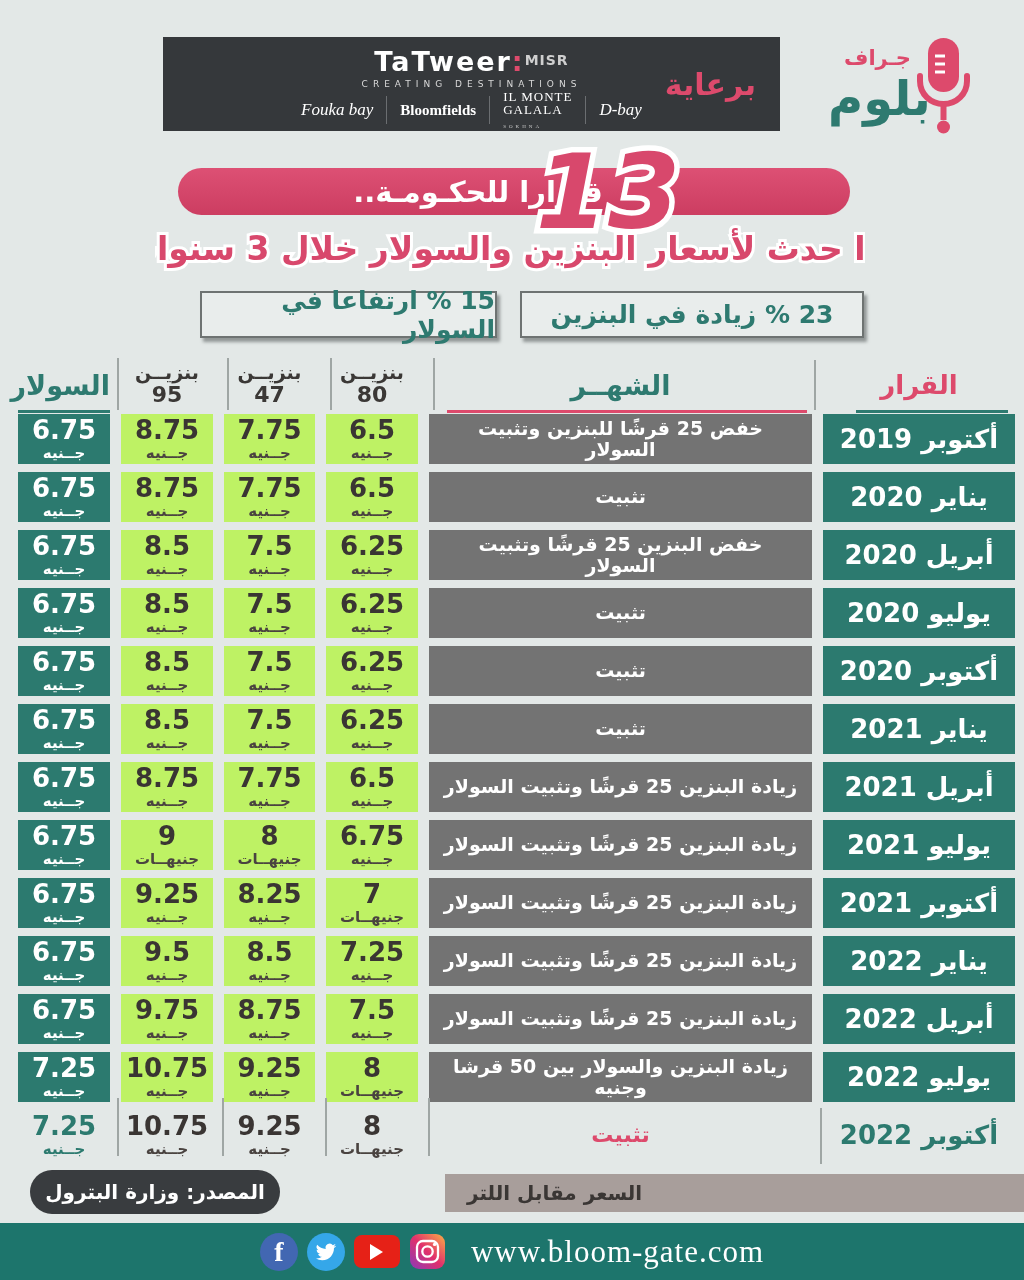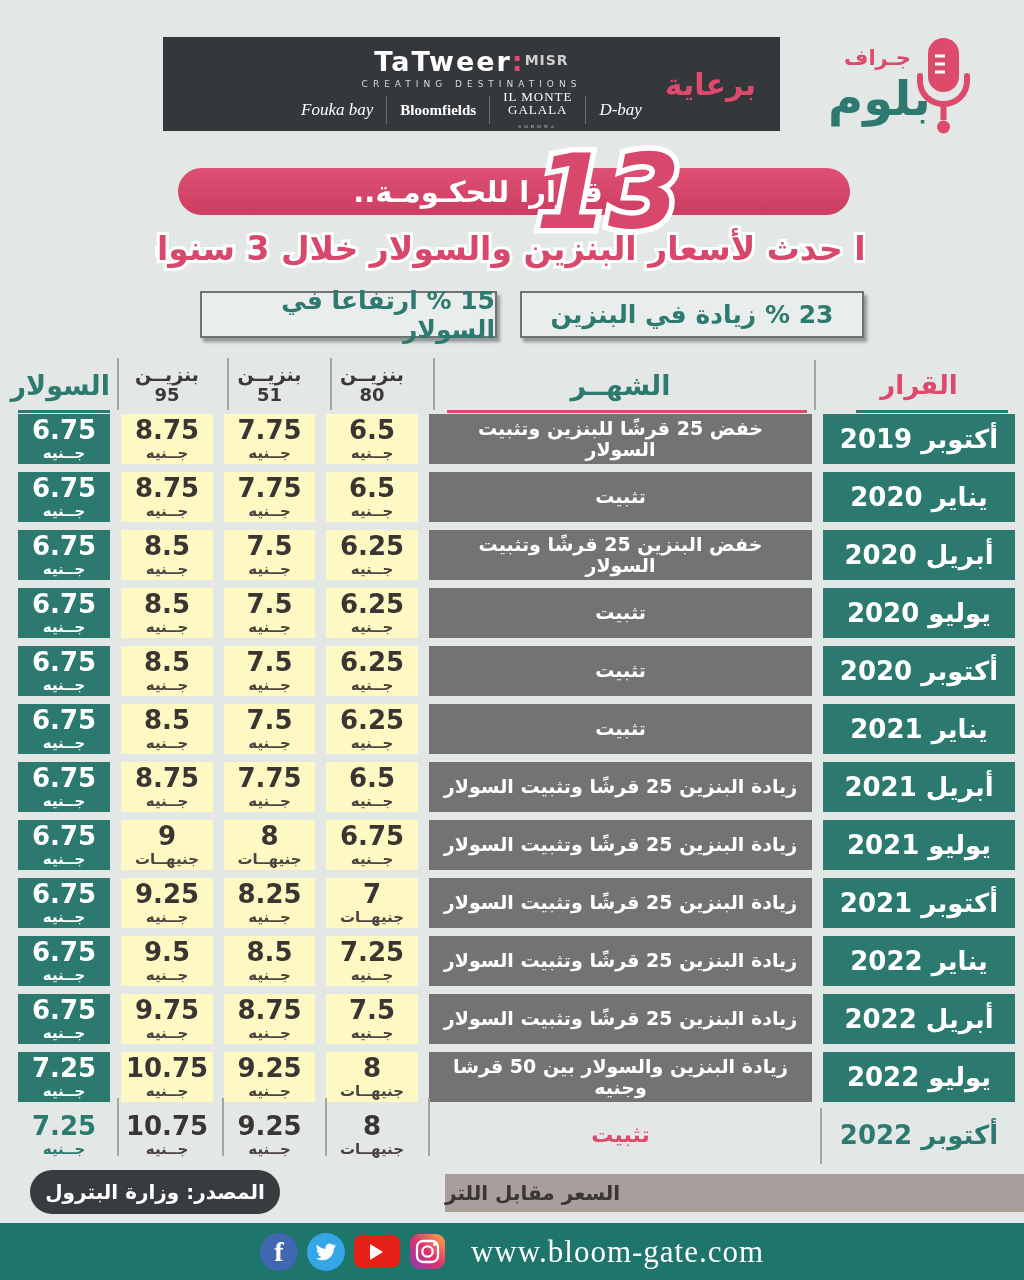--- a/index.html
+++ b/index.html
@@ -10,21 +10,21 @@
   .sponsor-bar { position:absolute; left:163px; top:37px; width:617px; height:94px; background:#35383b; direction:ltr; }
   .tw-wrap { position:absolute; left:0; right:0; top:9px; text-align:center; color:#fff; }
   .tw-brand { font-size:27px; font-weight:bold; letter-spacing:2px; }
   .tw-dot { color:#dd4a6c; font-weight:bold; }
   .tw-misr { font-size:14px; letter-spacing:1px; vertical-align:6px; color:#cfcfcf; }
   .tw-tagline { margin-top:2px; font-size:9px; letter-spacing:5px; color:#d9d9d9; }
   .brands { position:absolute; left:120px; right:120px; top:57px; height:32px; display:flex; align-items:center; justify-content:center; gap:13px; color:#fff; }
   .brand-sep { width:1px; height:28px; background:#6b6e71; }
   .br-script { font-family:"Liberation Serif", serif; font-style:italic; font-size:17px; }
   .br-serif { font-family:"Liberation Serif", serif; font-weight:bold; font-size:15px; }
-  .br-stack { text-align:center; font-family:"Liberation Serif", serif; font-size:13px; letter-spacing:1px; line-height:1.02; }
+  .br-stack { text-align:left; font-family:"Liberation Serif", serif; font-size:13px; letter-spacing:1px; line-height:1.02; }
   .br-stack .tiny { font-size:5px; letter-spacing:3px; color:#cfcfcf; }
   .sponsorship { position:absolute; right:24px; top:50%; transform:translateY(-50%); color:#dd4a6c; font-size:30px; font-weight:bold; }
 
   
   .bloom-logo { position:absolute; left:828px; top:36px; width:175px; height:102px; direction:ltr; }
   .bloom-top { position:absolute; left:16px; top:10px; color:#dd4a6c; font-size:21px; font-weight:bold; }
   .bloom-name { position:absolute; left:0px; top:34px; color:#2e7a70; font-size:48px; font-weight:bold; }
   .bloom-mic { position:absolute; left:86px; top:0px; }
 
   
@@ -39,44 +39,44 @@
   .badge-solar { left:200px; width:297px; }
 
   
   .table { position:absolute; left:18px; top:356px; width:997px; }
   .thead, .trow { display:grid; grid-template-columns:192px 383px 92px 91px 92px 92px; column-gap:11px; direction:rtl; }
   .thead { height:58px; align-items:center; }
   .hcell { text-align:center; }
   .h-teal { color:#2e7a70; font-size:27px; font-weight:bold; }
   .h-pink { color:#dd4a6c; font-size:26px; font-weight:bold; }
   .h-benz { color:#3b3836; font-weight:bold; font-size:19px; line-height:1.05; }
-  .h-benz .num { font-size:18px;margin-top:13px; }
+  .h-benz .num { font-size:22px;margin-top:13px; }
   .trow { height:50px; margin-bottom:8px; }
   .cell { display:flex; flex-direction:column; align-items:center; justify-content:center; text-align:center; }
   .cell-month { background:#2c7a6f; color:#fff; font-size:26px; font-weight:bold; }
   .cell-decision { background:#737373; color:#fff; font-size:19px; font-weight:bold; line-height:1.12; padding:0 14px; }
-  .cell-price { background:#fef9c3; }
+  .cell-price { background:#bef264; }
   .cell-price .v { font-size:26px; font-weight:bold; color:#3a3533; line-height:1; }
   .cell-price .u { font-size:15px; font-weight:bold; color:#4a4340; line-height:1; margin-top:3px; }
   .cell-solar { background:#2c7a6f; }
   .cell-solar .v, .cell-solar .u { color:#fff; }
   .trow.plain .cell-month { background:none; color:#2c7a6f; }
   .trow.plain .cell-decision { background:none; color:#dd4a6c; font-size:22px; }
   .trow.plain .cell-price { background:none; }
   .trow.plain.trow .cell-solar .v, .trow.plain .cell-solar .u { color:#2c7a6f; }
 
   
   .u-line { position:absolute; height:3px; z-index:2; }
   .u-teal { background:#2e7a70; }
   .u-pink { background:#dd4a6c; }
   .v-sep { position:absolute; width:2px; background:#9fa6a4; }
 
   
   .source-pill { position:absolute; left:30px; top:1170px; width:250px; height:44px; background:#393c3f; border-radius:22px; display:flex; align-items:center; justify-content:center; color:#fff; font-size:20px; font-weight:bold; }
-  .price-note { position:absolute; left:445px; top:1174px; width:579px; height:38px; background:#a89e9b; display:flex; align-items:center; color:#3a3634; font-size:20px; font-weight:bold; direction:ltr; }
+  .price-note { position:absolute; left:445px; top:1174px; width:579px; height:38px; background:#a89e9b; display:flex; align-items:center; color:#3a3634; font-size:20px; font-weight:bold; direction:ltr; padding-left:22px; }
   .footer { position:absolute; left:0; top:1223px; width:1024px; height:57px; background:#1d756c; display:flex; align-items:center; justify-content:center; gap:9px; direction:ltr; }
   .ic { flex:none; display:flex; align-items:center; justify-content:center; }
   .ic-fb { width:38px; height:38px; border-radius:50%; background:#4267b2; color:#fff; font-family:"Liberation Serif", serif; font-weight:bold; font-size:28px; }
   .ic-tw { width:38px; height:38px; border-radius:50%; background:#35a7e9; }
   .ic-yt { width:46px; height:33px; border-radius:8px; background:#e62117; }
   .yt-tri { width:0; height:0; border-left:13px solid #fff; border-top:8px solid transparent; border-bottom:8px solid transparent; }
   .website { color:#fff; font-family:"Liberation Serif", serif; font-size:31px; margin-left:16px; letter-spacing:1px; }
 </style>
 </head>
 <body>
@@ -129,21 +129,21 @@
   </svg>
 
   <div class="badge badge-benzine">23 % زيادة في البنزين</div>
   <div class="badge badge-solar">15 % ارتفاعا في السولار</div>
 
   <div class="table">
     <div class="thead">
       <div class="hcell h-pink">القرار</div>
       <div class="hcell h-teal">الشهــر</div>
       <div class="hcell h-benz"><span>بنزيــن</span><br><span class="num">80</span></div>
-      <div class="hcell h-benz"><span>بنزيــن</span><br><span class="num">51</span></div>
+      <div class="hcell h-benz"><span>بنزيــن</span><br><span class="num">47</span></div>
       <div class="hcell h-benz"><span>بنزيــن</span><br><span class="num">95</span></div>
       <div class="hcell h-teal">السولار</div>
     </div>
     <div id="rows">
         <div class="trow">
           <div class="cell cell-month">أكتوبر 2019</div>
           <div class="cell cell-decision">خفض 25 قرشًا للبنزين وتثبيت السولار</div>
           <div class="cell cell-price">
             <div class="v">6.5</div>
             <div class="u">جــنيه</div>

